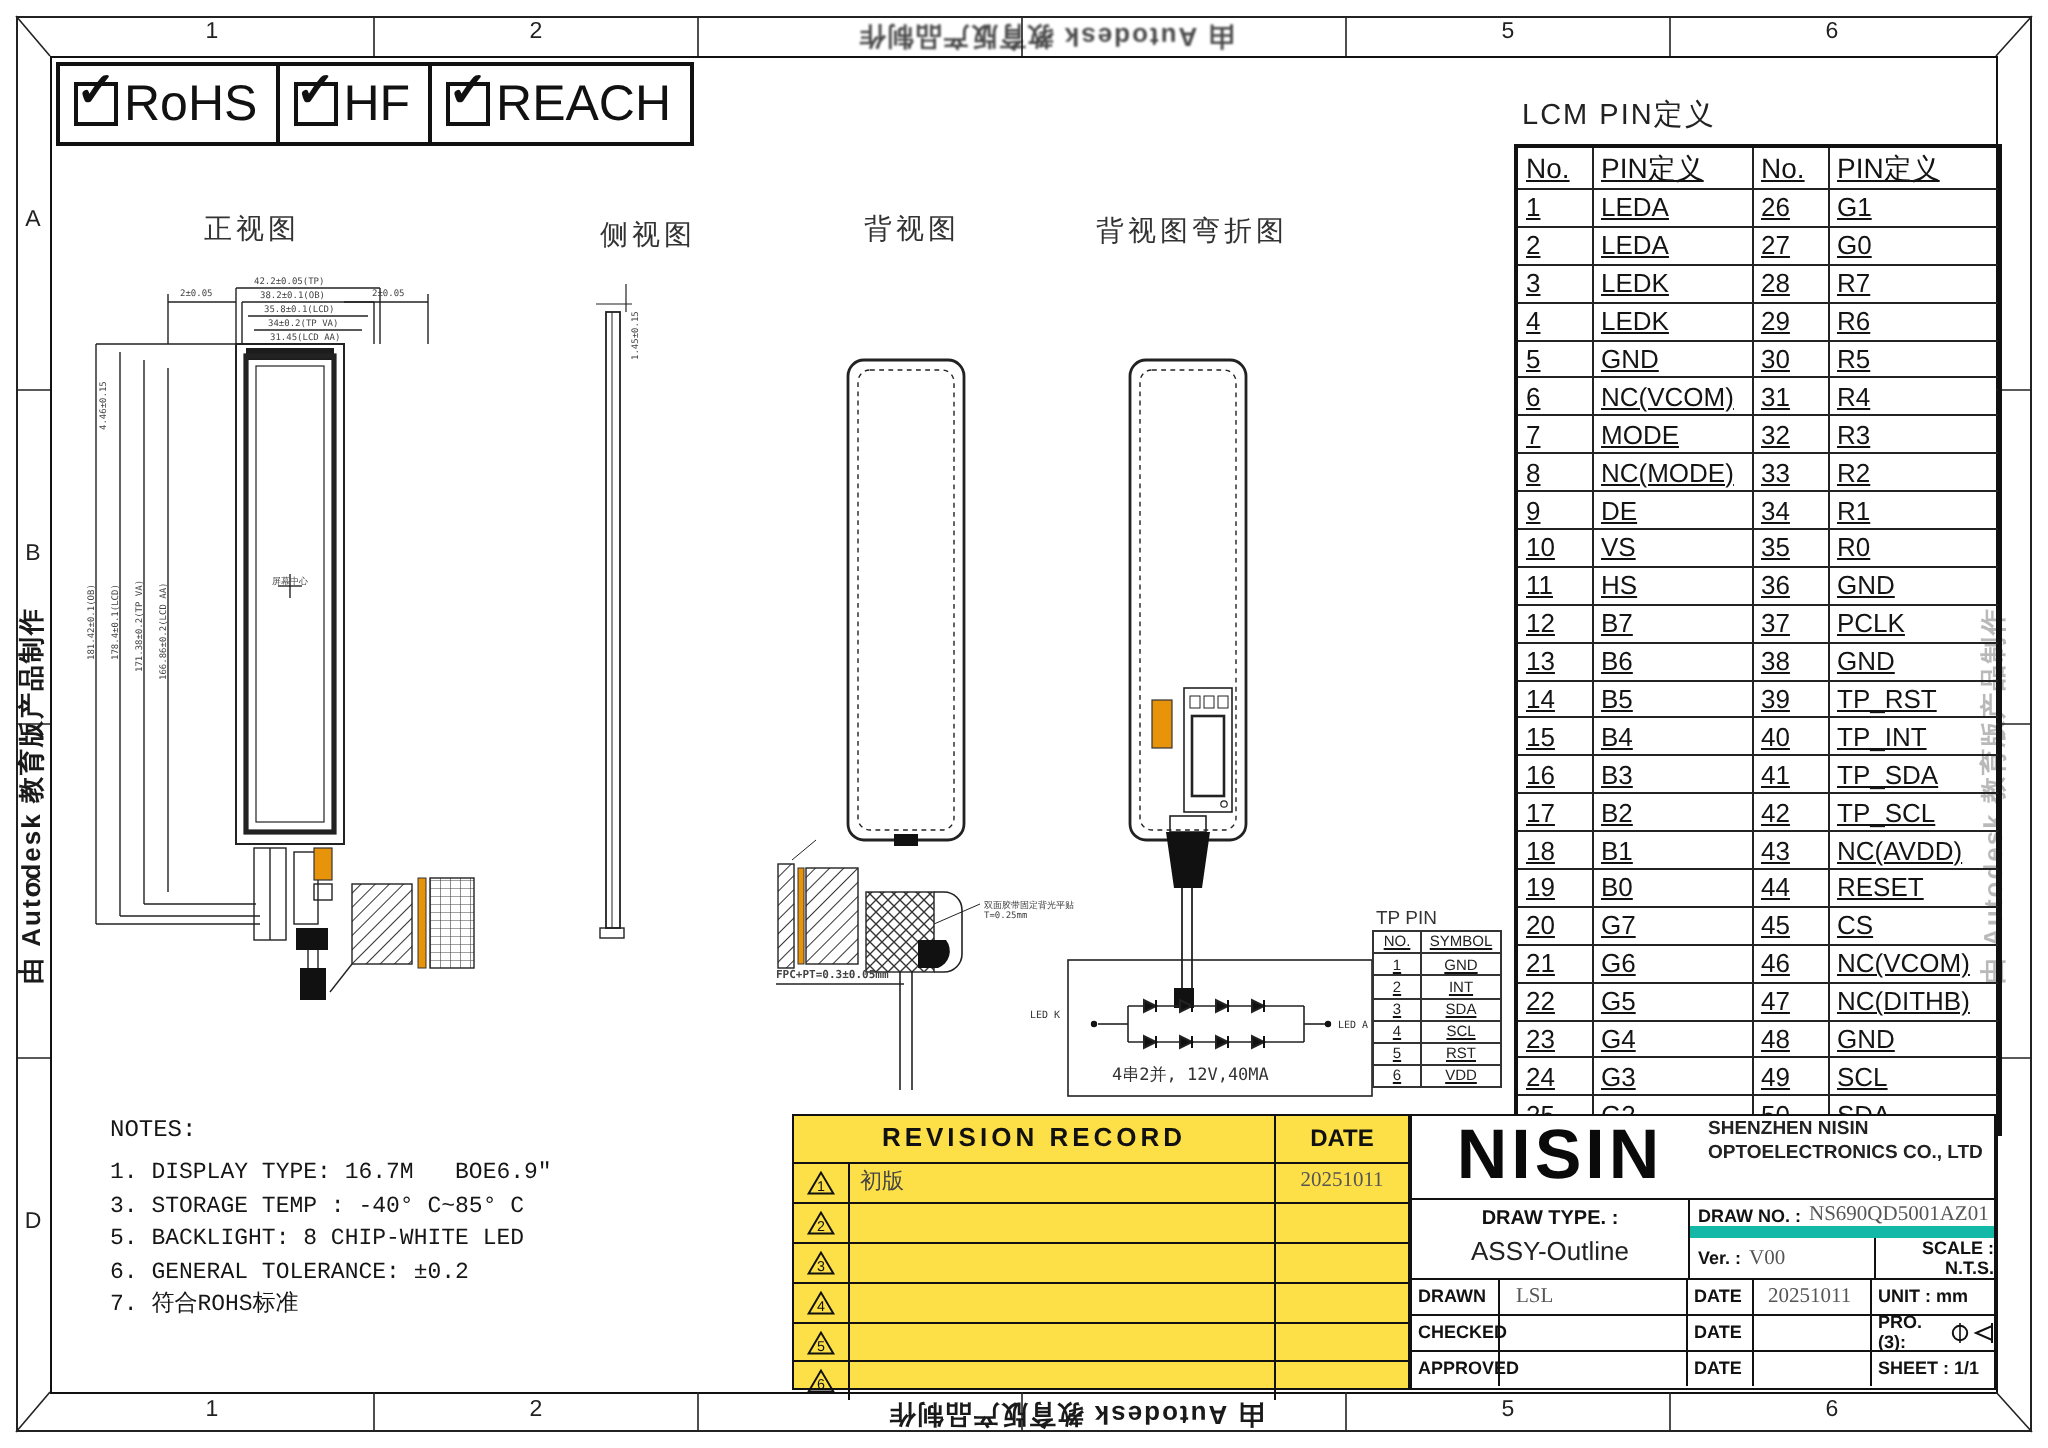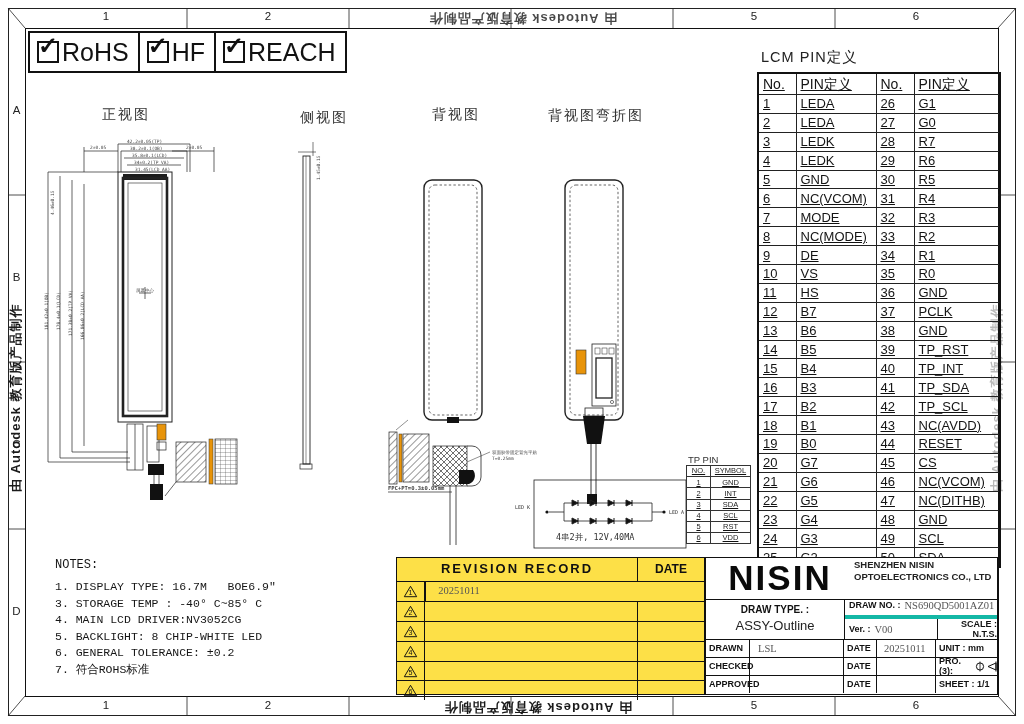--- a/index.html
+++ b/index.html
@@ -63,21 +63,21 @@
   .tb-row{display:flex;border-bottom:1px solid #111;box-sizing:border-box;}
   .tb-logo-row{height:42px;flex:none;align-items:flex-start;}
   .tb-logo{width:148px;text-align:center;font-size:35px;font-weight:900;letter-spacing:2px;
            font-family:"Liberation Sans",sans-serif;color:#0a0a0a;flex:none;line-height:40px;}
   .tb-co{flex:1;font-size:9.5px;font-weight:bold;line-height:11.5px;color:#222;padding-top:1px;}
   .tb-mid{height:40px;flex:none;}
   .tb-drawtype{width:139px;border-right:1px solid #111;text-align:center;flex:none;box-sizing:border-box;}
   .tb-dt-label{font-size:10px;font-weight:bold;margin-top:4px;}
   .tb-dt-val{font-size:13px;margin-top:3px;color:#222;}
   .tb-mid-right{flex:1;display:flex;flex-direction:column;}
-  .tb-drawno{height:20px;border-bottom:4px solid #14b8a6;display:flex;align-items:flex-start;padding-left:4px;box-sizing:border-box;}
+  .tb-drawno{height:20px;border-bottom:6px solid #14b8a6;display:flex;align-items:flex-end;padding-left:4px;box-sizing:border-box;}
   .tb-verrow{flex:1;display:flex;}
   .tb-ver{width:93px;border-right:1px solid #111;display:flex;align-items:center;padding-left:4px;box-sizing:border-box;flex:none;}
   .tb-scale{flex:1;display:flex;align-items:center;padding-left:4px;text-align:right;}
   .tb-sign{height:17.8px;flex:none;}
   .tb-sign:last-child{border-bottom:none;}
   .lbl{font-size:9px;font-weight:bold;color:#111;}
   .val{font-size:10.5px;color:#555;font-family:"Liberation Serif",serif;margin-left:4px;}
   .c1{width:44px;border-right:1px solid #111;display:flex;align-items:center;padding-left:3px;box-sizing:border-box;flex:none;}
   .c2{width:94px;border-right:1px solid #111;display:flex;align-items:center;padding-left:4px;box-sizing:border-box;flex:none;}
   .c3{width:33px;border-right:1px solid #111;display:flex;align-items:center;padding-left:3px;box-sizing:border-box;flex:none;}
@@ -507,40 +507,40 @@
             <td>VDD</td>
           </tr>
         </tbody>
     </table>
 
     <div class="notes">
       <div class="notes-title">NOTES:</div>
       <div id="notes-lines">
           <div class="note-line">1. DISPLAY TYPE: 16.7M   BOE6.9″</div>
           <div class="note-line">3. STORAGE TEMP : -40° C~85° C</div>
-          <div class="note-line">4. MAIN LCD DRIVER:NV3052CG</div>
           <div class="note-line">5. BACKLIGHT: 8 CHIP-WHITE LED</div>
           <div class="note-line">6. GENERAL TOLERANCE: ±0.2</div>
           <div class="note-line">7. 符合ROHS标准</div>
         </div>
     </div>
 
     <div class="rev">
       <div class="rev-head">
         <div class="rev-h1">REVISION RECORD</div>
         <div class="rev-hd">DATE</div>
       </div>
       <div id="rev-rows" style="display:flex;flex-direction:column;flex:1;">
           <div class="rev-row">
             <span class="rev-tri">
               <svg viewBox="0 0 22 20">
                 <polygon points="11,2 1.5,18 20.5,18"></polygon>
                 <text x="11" y="16">1</text>
               </svg>
             </span>
+            <span class="rev-desc">初版</span>
             <span class="rev-date">20251011</span>
           </div>
           <div class="rev-row">
             <span class="rev-tri">
               <svg viewBox="0 0 22 20">
                 <polygon points="11,2 1.5,18 20.5,18"></polygon>
                 <text x="11" y="16">2</text>
               </svg>
             </span>
             <span class="rev-desc"></span>

